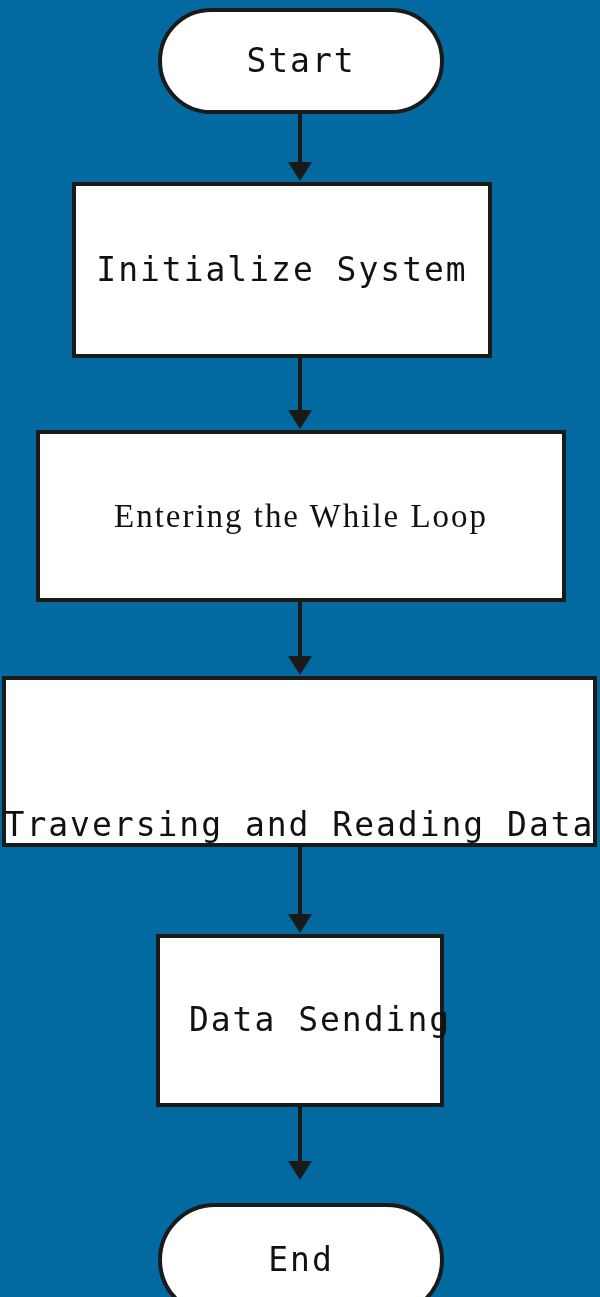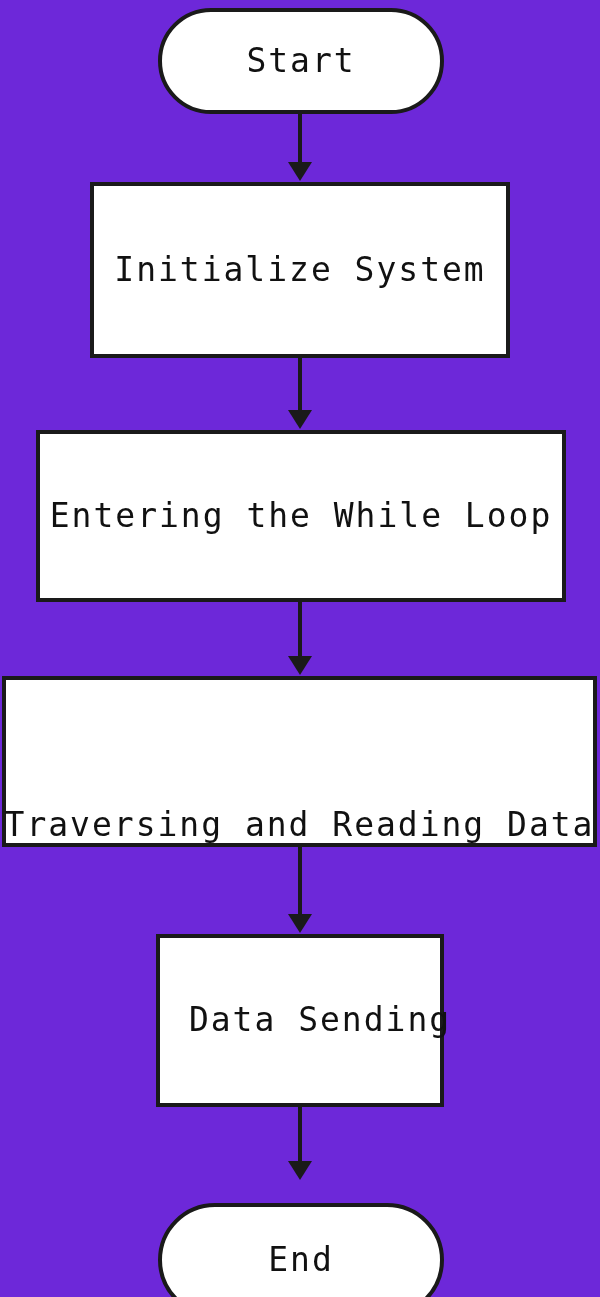--- a/index.html
+++ b/index.html
@@ -4,21 +4,21 @@
 <style>
   html, body {
     margin: 0;
     padding: 0;
     background: #ffffff;
   }
   #flowchart-canvas {
     position: relative;
     width: 600px;
     height: 1297px;
-    background: #6d28d9;
+    background: #0369a1;
     overflow: hidden;
     font-family: "DejaVu Sans Mono", "Liberation Mono", monospace;
   }
   .node {
     position: absolute;
     box-sizing: border-box;
     background: #ffffff;
     border: 4px solid #1a1a1a;
     display: flex;
     align-items: center;
@@ -36,22 +36,22 @@
   .node.process {
     border-radius: 0;
     border-width: 4px;
   }
   .node-label {
     display: block;
   }
 
   
   #node-start      { left: 158px; top: 8px;    width: 286px; height: 106px; font-size: 33px; }
-  #node-init       { left: 90px;  top: 182px;  width: 420px; height: 176px; font-size: 33px; }
-  #node-while      { left: 36px;  top: 430px;  width: 530px; height: 172px; font-size: 33px; }
+  #node-init       { left: 72px;  top: 182px;  width: 420px; height: 176px; font-size: 33px; }
+  #node-while      { left: 36px;  top: 430px;  width: 530px; height: 172px; font-size: 33px; font-family: Liberation Serif, serif; }
   #node-traverse   { left: 2px;   top: 676px;  width: 595px; height: 171px; font-size: 33px; align-items: flex-end; }
   #node-send       { left: 156px; top: 934px;  width: 288px; height: 173px; font-size: 33px; padding-left: 40px; }
   #node-end        { left: 158px; top: 1203px; width: 286px; height: 114px; font-size: 33px; }
 
   
   .connector {
     position: absolute;
     left: 0;
     top: 0;
     pointer-events: none;

